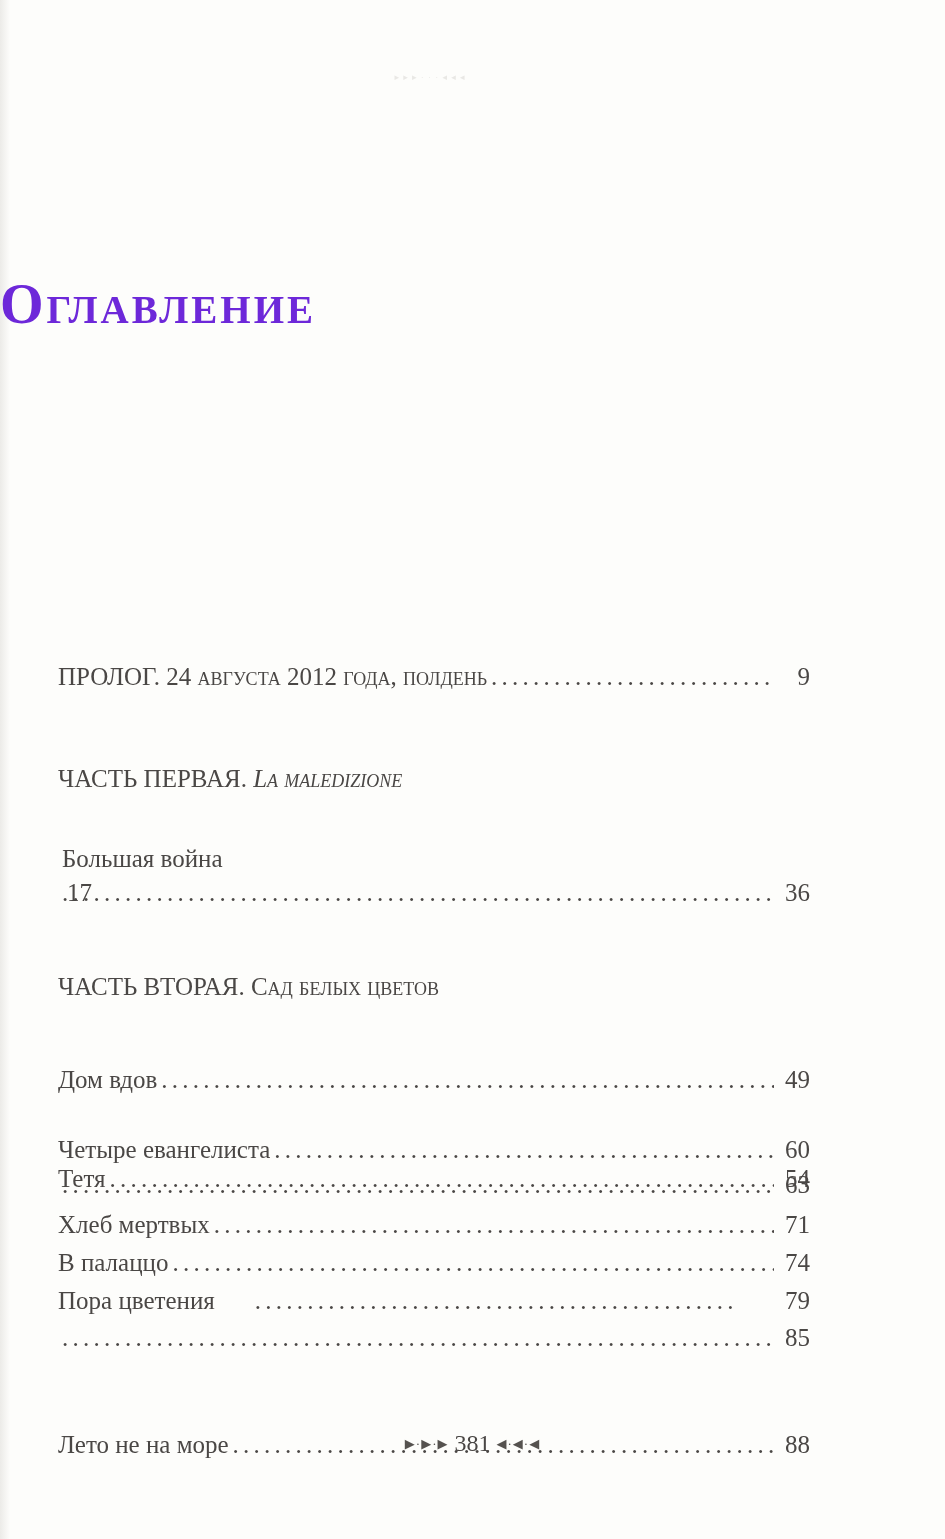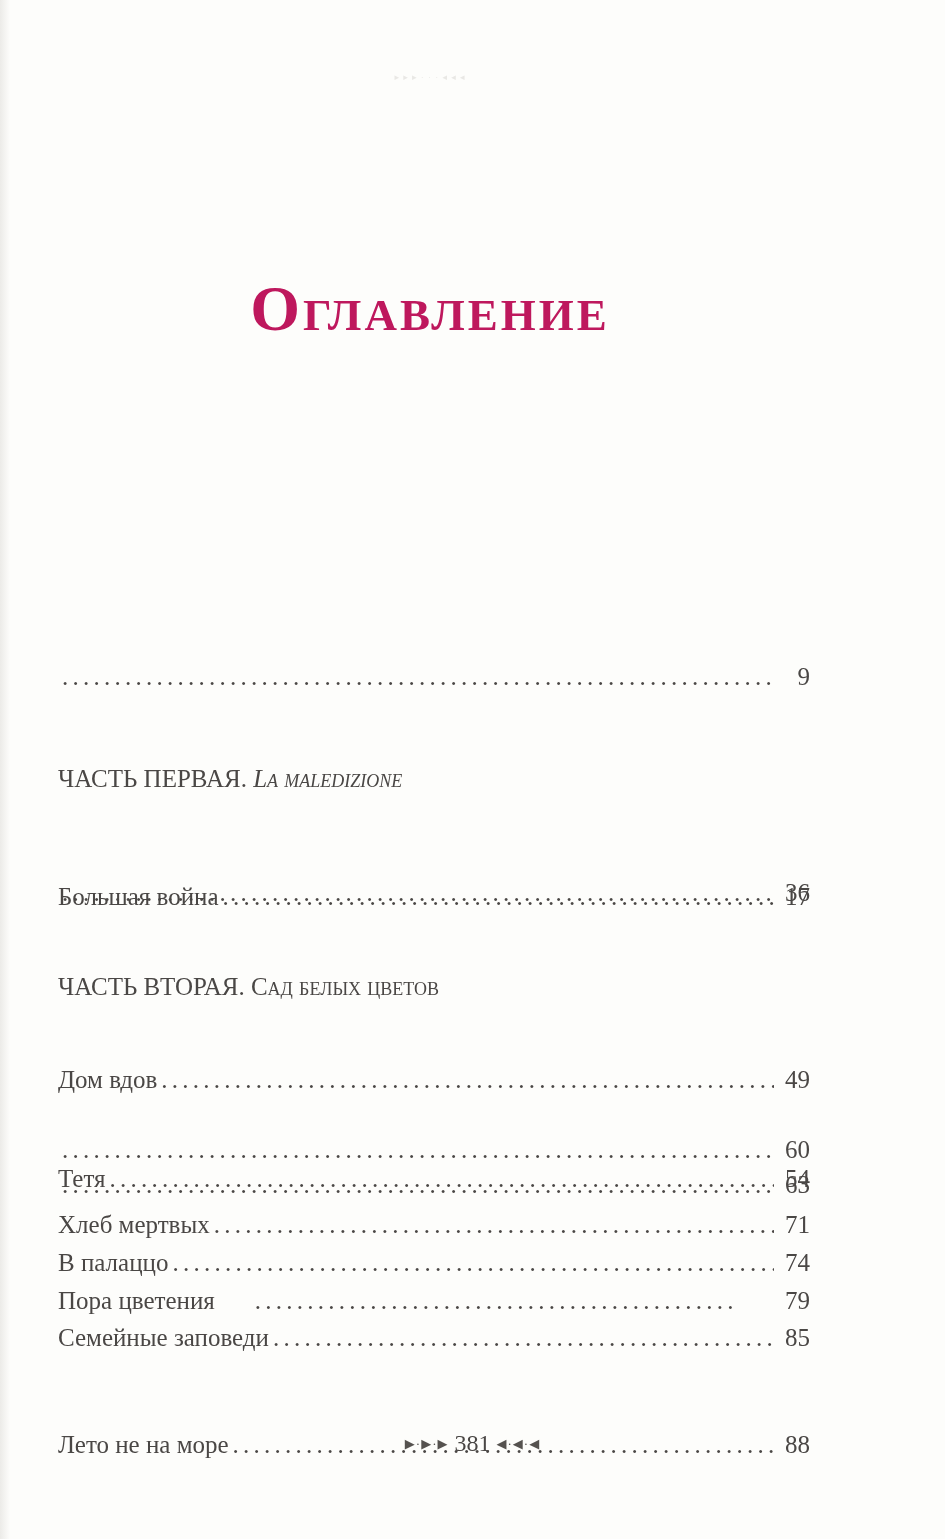--- a/index.html
+++ b/index.html
@@ -30,24 +30,23 @@
       text-align: center;
       color: #e9e8e5;
       font-size: 9px;
       letter-spacing: 1px;
     }
     .title {
       position: absolute;
       top: 272px;
       left: 0;
       width: 860px;
-      text-align: center;
-      font-size: 64px;
+      font-size: 56px;
       letter-spacing: 3px;
-      color: #be185d;
+      color: #6d28d9;
       font-variant: small-caps;
     }
     .toc {
       position: absolute;
       left: 58px;
       width: 752px;
     }
     .entry {
       position: absolute;
       left: 0;
@@ -115,29 +114,30 @@
 
 <div class="page-edge"></div>
 
 <div class="running-header">▸ ▸ ▸ · · · ◂ ◂ ◂</div>
 
 <h1 class="title" style="margin:0;">Оглавление</h1>
 
 <div class="toc" style="top:0;">
 
   <div class="entry prologue" style="top:660px;">
+    <span class="label"><span>ПРОЛОГ.</span><span class="sub"> 24 августа 2012 года, полдень</span></span>
     <span class="leader"></span>
     <span class="page">9</span>
   </div>
 
   <div class="part-heading" style="top:762px;">
     <span>ЧАСТЬ ПЕРВАЯ.</span><span class="sub-italic"> La maledizione</span>
   </div>
 
-  <div class="entry" style="top:880px;">
+  <div class="entry" style="top:842px;flex-direction:column;">
     <span class="label">Большая война</span>
     <span class="leader"></span>
     <span class="page">17</span>
   </div>
   <div class="entry" style="top:876px;">
     <span class="leader"></span>
     <span class="page">36</span>
   </div>
 
   <div class="part-heading" style="top:970px;">
@@ -148,20 +148,21 @@
     <span class="label">Дом вдов</span>
     <span class="leader"></span>
     <span class="page">49</span>
   </div>
   <div class="entry" style="top:1162px;">
     <span class="label">Тетя</span>
     <span class="leader"></span>
     <span class="page">54</span>
   </div>
   <div class="entry" style="top:1133px;">
+    <span class="label">Четыре евангелиста</span>
     <span class="leader"></span>
     <span class="page">60</span>
   </div>
   <div class="entry" style="top:1168px;">
     <span class="leader"></span>
     <span class="page">63</span>
   </div>
   <div class="entry" style="top:1208px;">
     <span class="label">Хлеб мертвых</span>
     <span class="leader"></span>
@@ -171,21 +172,20 @@
     <span class="label">В палаццо</span>
     <span class="leader"></span>
     <span class="page">74</span>
   </div>
   <div class="entry" style="top:1284px;gap:36px;">
     <span class="label">Пора цветения</span>
     <span class="leader"></span>
     <span class="page">79</span>
   </div>
   <div class="entry" style="top:1321px;">
-    <span class="label">Семейные заповеди</span>
     <span class="leader"></span>
     <span class="page">85</span>
   </div>
   <div class="entry" style="top:1400px;margin-top:28px;">
     <span class="label">Лето не на море</span>
     <span class="leader"></span>
     <span class="page">88</span>
   </div>
 </div>
 

